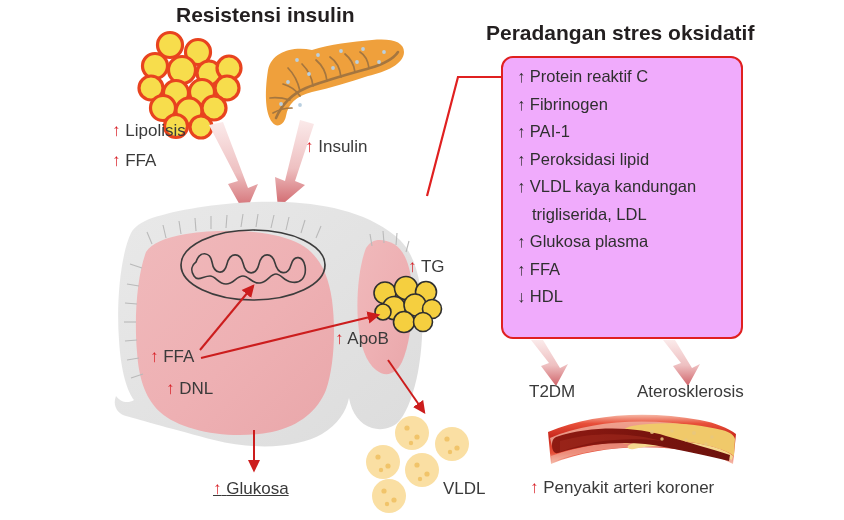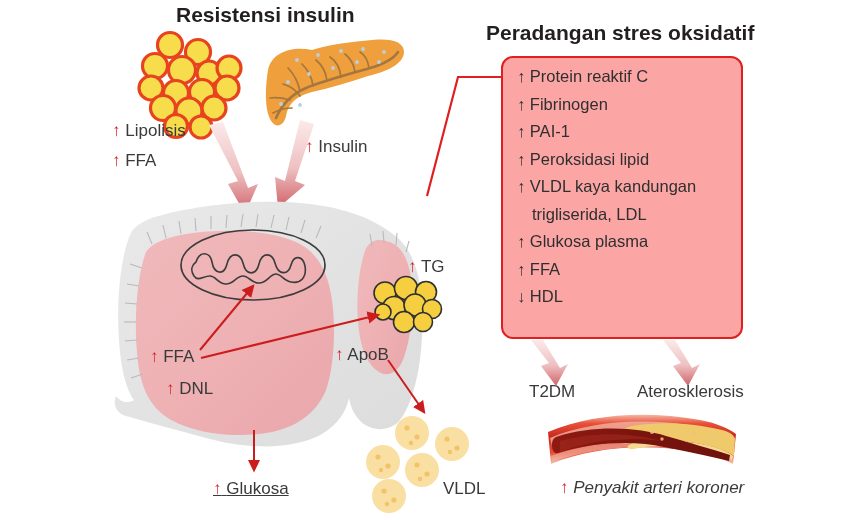--- a/index.html
+++ b/index.html
@@ -9,21 +9,21 @@
     color:#2b2b2b;
   }
   #stage{position:absolute;left:0;top:0;width:844px;height:408px;}
   svg.layer{position:absolute;left:0;top:0;width:844px;height:520px;overflow:visible;}
   .lbl{position:absolute;white-space:nowrap;line-height:1;}
   .title{font-size:21px;font-weight:700;color:#231f20;}
   .txt{font-size:17px;color:#3a3a3a;}
   .up{color:#d81f26;font-weight:600;}
   #factbox{
     position:absolute;left:501px;top:56px;width:242px;height:283px;
-    border:2.2px solid #e02020;border-radius:12px;background:#fca5a5;
+    border:2.2px solid #e02020;border-radius:12px;background:#f0abfc;
     box-sizing:border-box;
   }
   #factlist{position:absolute;left:14px;top:9px;right:8px;}
   #factlist .row{display:block;margin-bottom:8.5px;font-size:16.5px;color:#2f2f2f;white-space:nowrap;}
   #factlist .row.cont{padding-left:15px;}
 </style>
 </head>
 <body>
 
 <div id="stage">
@@ -292,35 +292,35 @@
     <span>FFA</span>
   </div>
   <div class="lbl txt" style="left:150px; top:380px;margin-left:16px;">
     <span class="up">↑</span>
     <span>DNL</span>
   </div>
   <div class="lbl txt" style="left:408px; top:258px;">
     <span class="up">↑</span>
     <span>TG</span>
   </div>
-  <div class="lbl txt" style="left:335px; top:346px;text-align:right;">
+  <div class="lbl txt" style="left:335px; top:330px;text-align:right;">
     <span class="up">↑</span>
     <span>ApoB</span>
   </div>
 
   <div class="lbl txt" style="left:213px; top:480px;text-decoration:underline;">
     <span class="up">↑</span>
     <span>Glukosa</span>
   </div>
   <div class="lbl txt" style="left:443px; top:480px;">VLDL</div>
 
   <div class="lbl txt" style="left:529px; top:383px;">T2DM</div>
   <div class="lbl txt" style="left:637px; top:383px;">Aterosklerosis</div>
 
-  <div class="lbl txt" style="left:560px; top:479px;font-style:italic;">
+  <div class="lbl txt" style="left:530px; top:479px;">
     <span class="up">↑</span>
     <span>Penyakit arteri koroner</span>
   </div>
 
   <div id="factbox">
     <div id="factlist">
         <div class="row"><span class="ar">↑</span> <span>Protein reaktif C</span></div>
         <div class="row"><span class="ar">↑</span> <span>Fibrinogen</span></div>
         <div class="row"><span class="ar">↑</span> <span>PAI-1</span></div>
         <div class="row"><span class="ar">↑</span> <span>Peroksidasi lipid</span></div>

